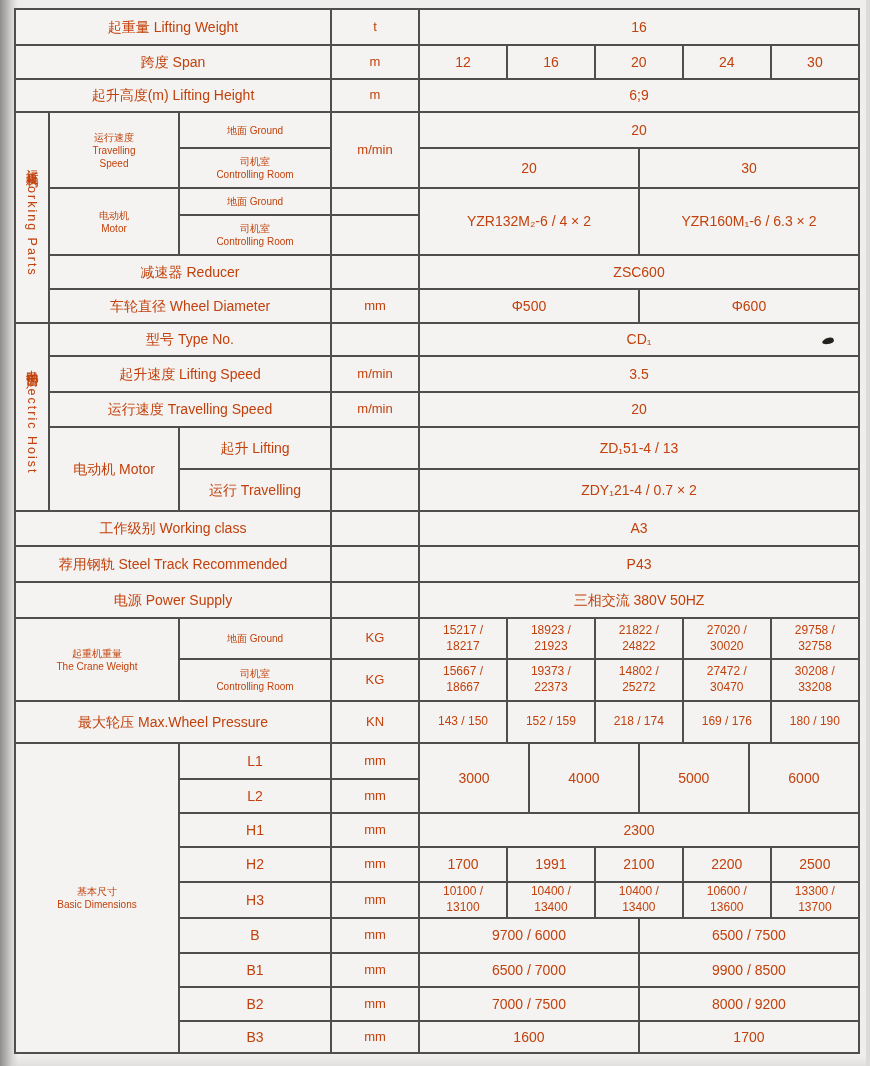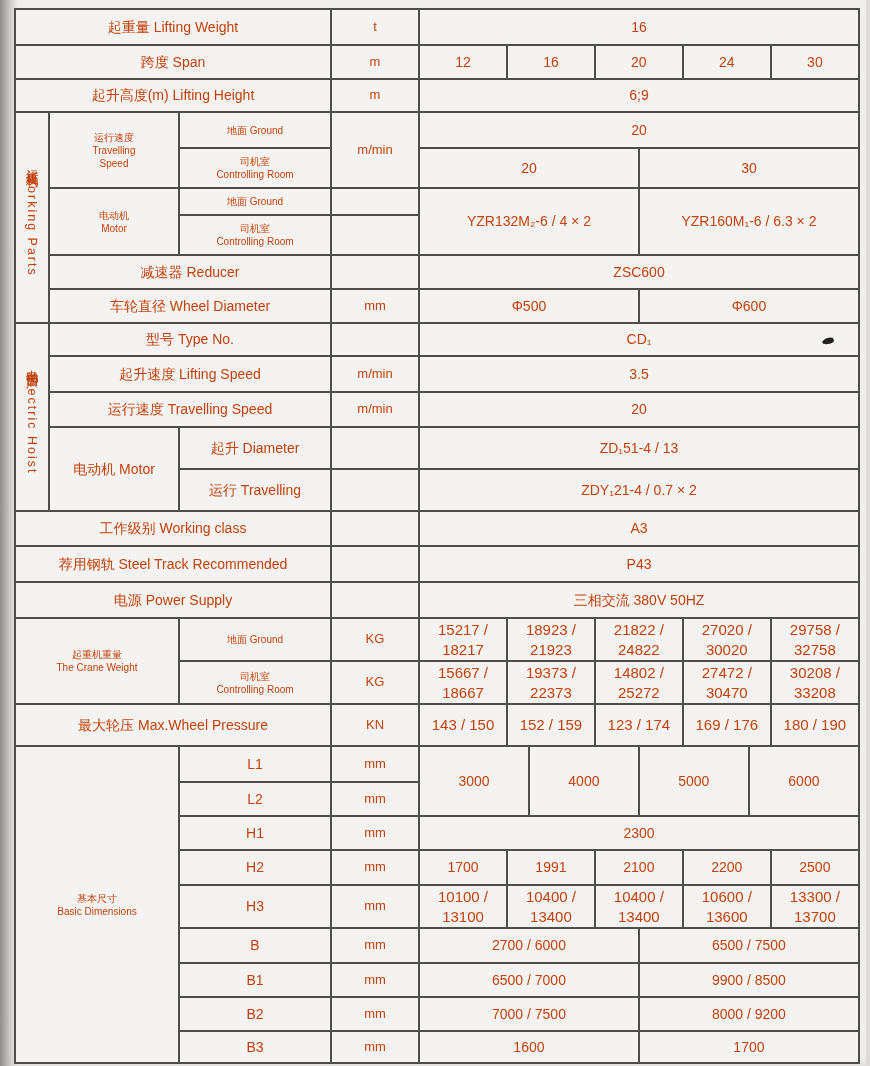--- a/index.html
+++ b/index.html
@@ -42,21 +42,21 @@
     overflow: hidden;
   }
   td.vstrip {
     writing-mode: vertical-rl;
     text-orientation: mixed;
     font-size: 12.5px;
     letter-spacing: 2px;
     padding: 6px 0;
   }
   td.ml { font-size: 10px; }      
-  td.small { font-size: 15px; }   
+  td.small { font-size: 12px; }   
   td.unit { font-size: 13px; }
   .artifact {
     position: absolute; left: 822px; top: 338px;
     width: 12px; height: 6px;
     background: #23221f;
     border-radius: 60% 40% 40% 60% / 60% 50% 50% 40%;
     transform: rotate(-12deg);
     z-index: 4;
   }
 </style>
@@ -178,21 +178,21 @@
     </tr>
 
     <tr style="height:35px">
       <td colspan="2">运行速度 Travelling Speed</td>
       <td class="unit">m/min</td>
       <td colspan="20">20</td>
     </tr>
 
     <tr style="height:42px">
       <td rowspan="2">电动机 Motor</td>
-      <td>起升 Diameter</td>
+      <td>起升 Lifting</td>
       <td class="unit"></td>
       <td colspan="20">ZD₁51-4 / 13</td>
     </tr>
 
     <tr style="height:42px">
       <td>运行 Travelling</td>
       <td class="unit"></td>
       <td colspan="20">ZDY₁21-4 / 0.7 × 2</td>
     </tr>
 
@@ -245,21 +245,21 @@
 30470</td>
       <td class="small" colspan="4">30208 /
 33208</td>
     </tr>
 
     <tr style="height:42px">
       <td colspan="3">最大轮压 Max.Wheel Pressure</td>
       <td class="unit">KN</td>
       <td class="small" colspan="4">143 / 150</td>
       <td class="small" colspan="4">152 / 159</td>
-      <td class="small" colspan="4">123 / 174</td>
+      <td class="small" colspan="4">218 / 174</td>
       <td class="small" colspan="4">169 / 176</td>
       <td class="small" colspan="4">180 / 190</td>
     </tr>
 
     <tr style="height:36px">
       <td class="ml" colspan="2" rowspan="9">基本尺寸
 Basic Dimensions</td>
       <td>L1</td>
       <td class="unit">mm</td>
       <td colspan="5" rowspan="2">3000</td>
@@ -300,21 +300,21 @@
 13400</td>
       <td class="small" colspan="4">10600 /
 13600</td>
       <td class="small" colspan="4">13300 /
 13700</td>
     </tr>
 
     <tr style="height:35px">
       <td>B</td>
       <td class="unit">mm</td>
-      <td colspan="10">2700 / 6000</td>
+      <td colspan="10">9700 / 6000</td>
       <td colspan="10">6500 / 7500</td>
     </tr>
 
     <tr style="height:34px">
       <td>B1</td>
       <td class="unit">mm</td>
       <td colspan="10">6500 / 7000</td>
       <td colspan="10">9900 / 8500</td>
     </tr>
 

